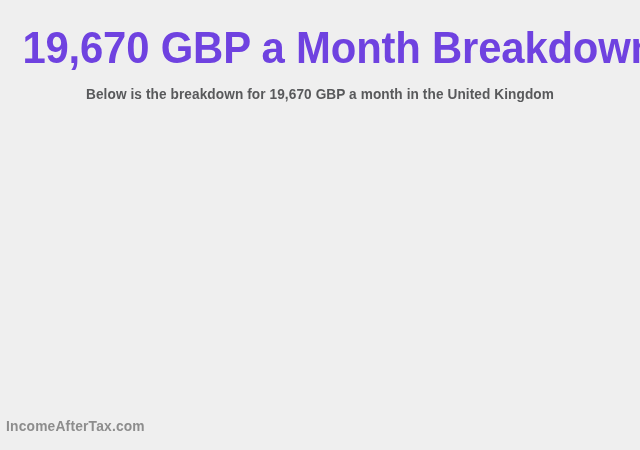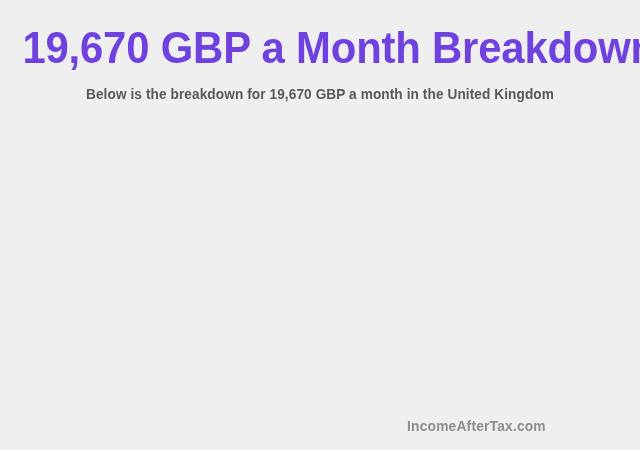--- a/index.html
+++ b/index.html
@@ -57,25 +57,25 @@
   .content-area {
     position: absolute;
     top: 120px;
     left: 0;
     width: 640px;
     height: 285px;
     background: transparent;
   }
   .footer {
     position: absolute;
-    left: 16px;
+    left: 0;
     bottom: 0;
     width: 536px;
     height: 45px;
-    text-align: right;
+    text-align: left;
   }
   .site-credit {
     display: inline-block;
     margin: 0;
     padding-top: 12px;
     font-family: "Liberation Sans Narrow", "Liberation Sans", sans-serif;
     font-size: 15px;
     line-height: 18px;
     font-weight: 700;
     color: #8d8d8d;

